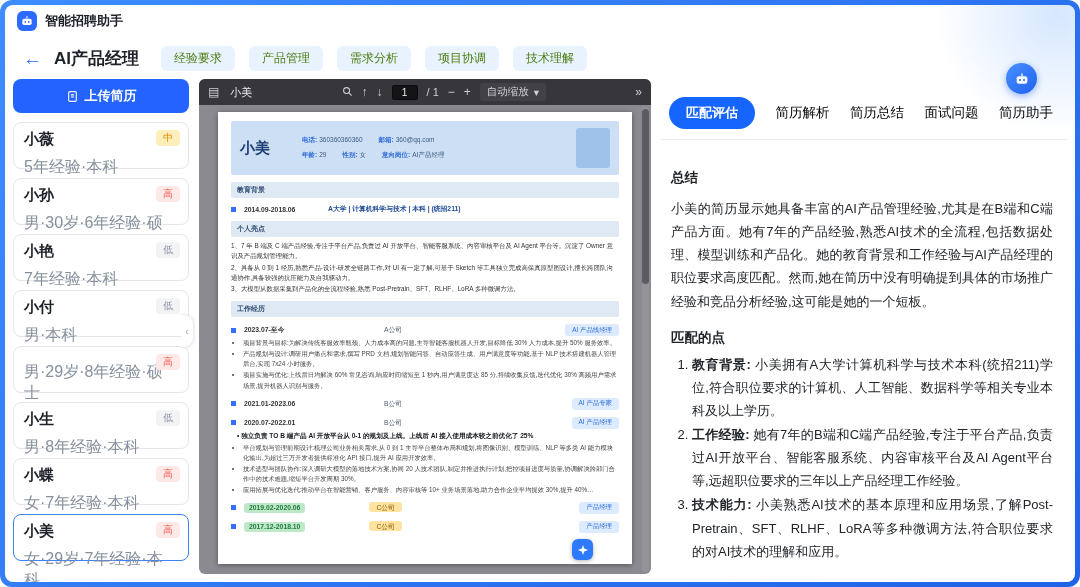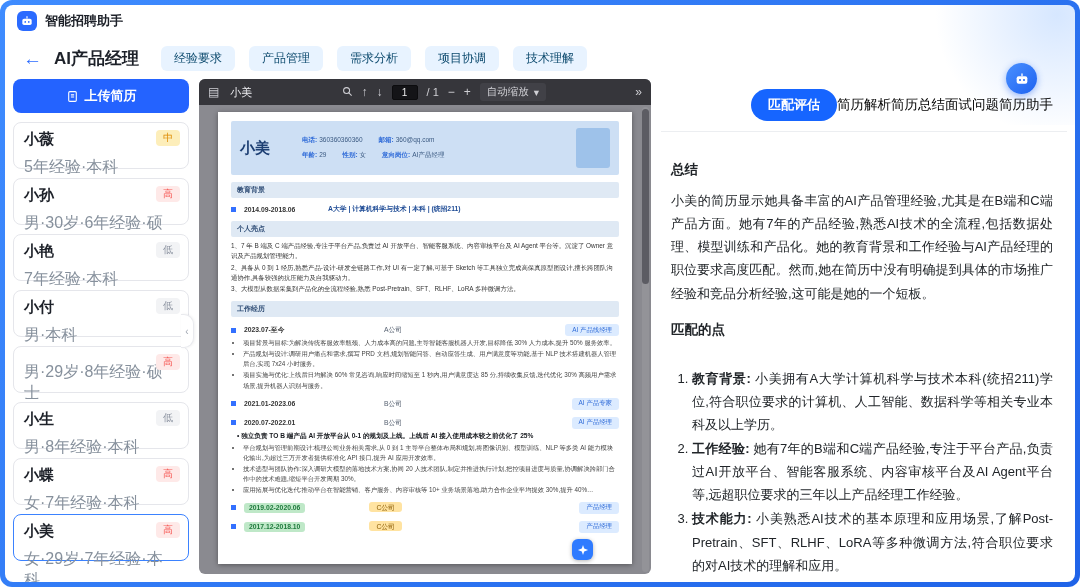--- a/index.html
+++ b/index.html
@@ -11,21 +11,21 @@
   
   .topbar { height: 32px; display: flex; align-items: center; padding: 0 12px; gap: 8px; flex: none; }
   .logo-badge { width: 20px; height: 20px; border-radius: 6px; background: #2b6bff; display: flex; align-items: center; justify-content: center; flex: none; }
   .app-title { font-size: 13px; font-weight: 700; color: #1d2129; }
 
   
   .subheader { height: 42px; display: flex; align-items: center; padding: 0 18px; gap: 12px; flex: none; }
   .back-btn { color: #2b6bff; font-size: 19px; font-weight: 700; line-height: 1; cursor: pointer; }
   .page-title { font-size: 17px; font-weight: 800; color: #1d2129; margin-right: 10px; }
   .tags { display: flex; gap: 14px; }
-  .tag { background: #e8f3ff; color: #0c4a6e; font-size: 12px; padding: 4px 13px; border-radius: 6px; cursor: pointer; }
+  .tag { background: #e8f3ff; color: #4d7c0f; font-size: 12px; padding: 4px 13px; border-radius: 6px; cursor: pointer; }
 
   .corner-decor { position: absolute; top: 0; right: 0; width: 180px; height: 120px; background: radial-gradient(circle at 90% 8%, rgba(120,175,255,.30), rgba(255,255,255,0) 62%); pointer-events: none; }
   .float-ai { position: absolute; top: 58px; right: 38px; width: 31px; height: 31px; border-radius: 50%; background: linear-gradient(135deg,#4a90ff,#1e62f0); box-shadow: 0 2px 7px rgba(30,98,240,.45); display: flex; align-items: center; justify-content: center; z-index: 9; cursor: pointer; }
 
   
   .main { flex: 1; display: flex; padding: 0 8px 8px; gap: 10px; position: relative; min-height: 0; }
 
   
   .sidebar { width: 176px; flex: none; display: flex; flex-direction: column; gap: 9px; }
   .upload-btn { height: 34px; flex: none; border-radius: 8px; background: #2463ff; color: #fff; font-size: 13px; font-weight: 600; display: flex; align-items: center; justify-content: center; gap: 6px; cursor: pointer; }
@@ -74,29 +74,29 @@
   .pill-role { background: #dcebff; color: #2f6bd8; padding: 1.5px 7px; border-radius: 3px; font-size: 6.4px; margin-left: auto; flex: none; }
   .pill-date { background: #bfe8c8; color: #1f7a3d; padding: 1.5px 5px; border-radius: 3px; font-weight: 700; width: auto; }
   .pill-co { background: #ffe3a1; color: #8a5b00; padding: 1.5px 7px; border-radius: 3px; }
   .r-bullets { margin: 2px 0 0 12px; font-size: 6.3px; color: #444; line-height: 1.6; }
   .r-bullets li { margin-bottom: 1px; }
   .r-lead { font-size: 6.6px; font-weight: 800; color: #15181d; margin: 3px 0 0 6px; }
   .r-lead::before { content: "• "; }
 
   
   .panel { flex: 1; min-width: 0; display: flex; flex-direction: column; padding: 10px 6px 0 6px; }
-  .p-tabs { display: flex; align-items: center; justify-content: flex-end; padding: 0 8px 0 2px; flex: none; }
+  .p-tabs { display: flex; align-items: center; justify-content: space-between; padding: 0 8px 0 2px; flex: none; margin-top: 8px; }
   .p-tab-active { background: #1665ff; color: #fff; border-radius: 17px; padding: 7px 17px; font-size: 13px; font-weight: 600; cursor: pointer; }
   .p-tab { font-size: 13.5px; color: #000000; cursor: pointer; }
   .p-divider { height: 1px; background: #eceef1; margin: 10px -6px 0; }
   .p-content { flex: 1; overflow: hidden; padding: 13px 8px 0 4px; font-size: 13px; line-height: 1.78; color: #212529; }
   .p-match { font-weight: 700; font-size: 13.5px; }
   .p-h { font-weight: 700; font-size: 13.5px; margin-top: 13px; }
   .p-text { margin-top: 7px; text-align: justify; }
-  .p-list { margin: 25px 0 0; padding-left: 21px; }
+  .p-list { margin: 3px 0 0; padding-left: 21px; }
   .p-list li { text-align: justify; margin-bottom: 1px; }
   .p-list b { font-weight: 700; }
 </style>
 </head>
 <body>
 
 <div class="frame">
   <div class="app">
     <div class="corner-decor"></div>
 

